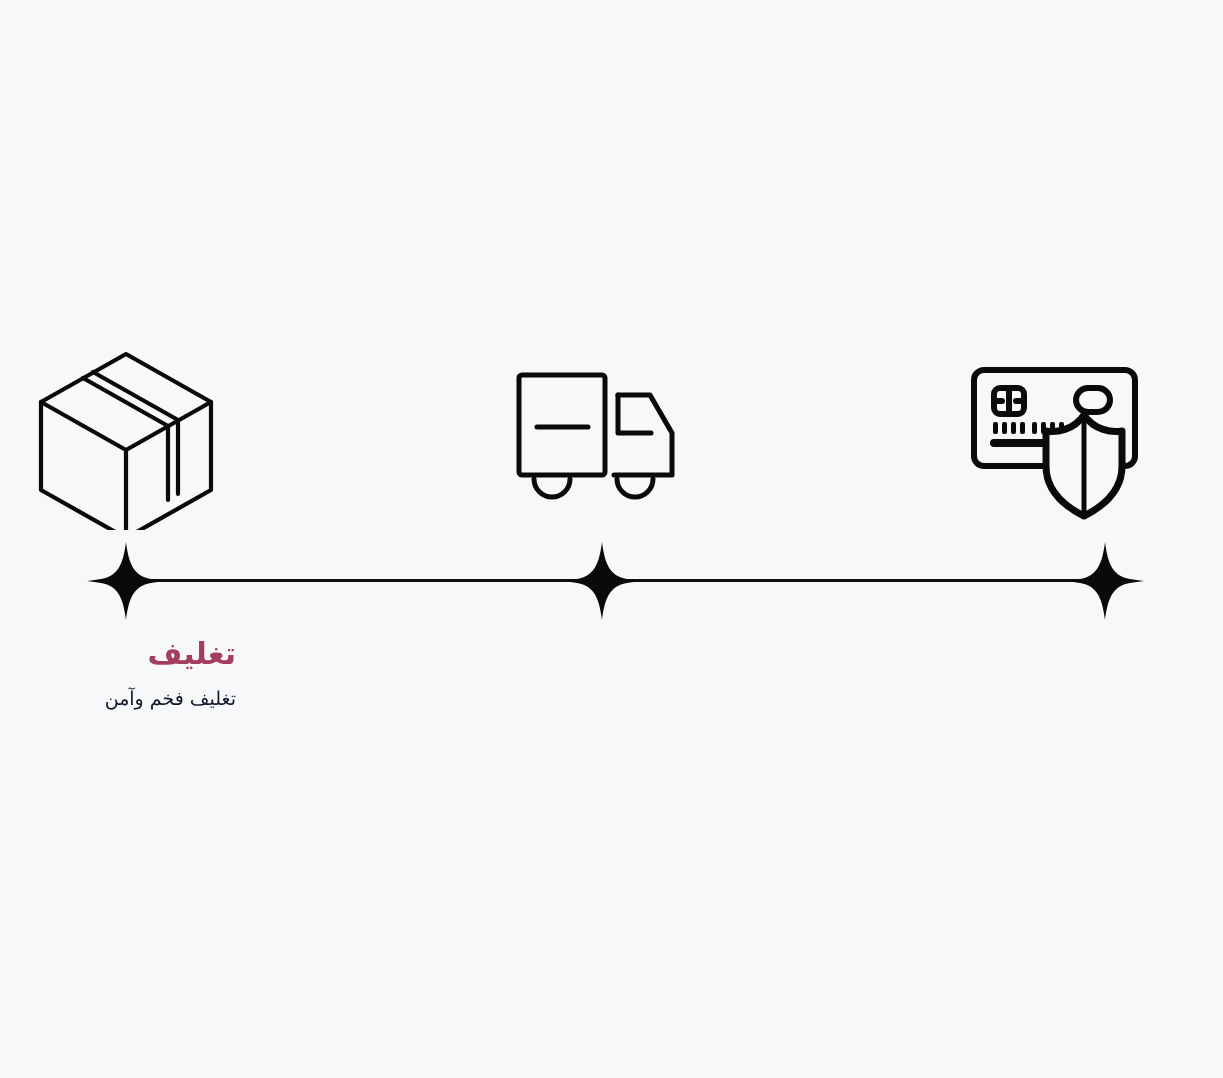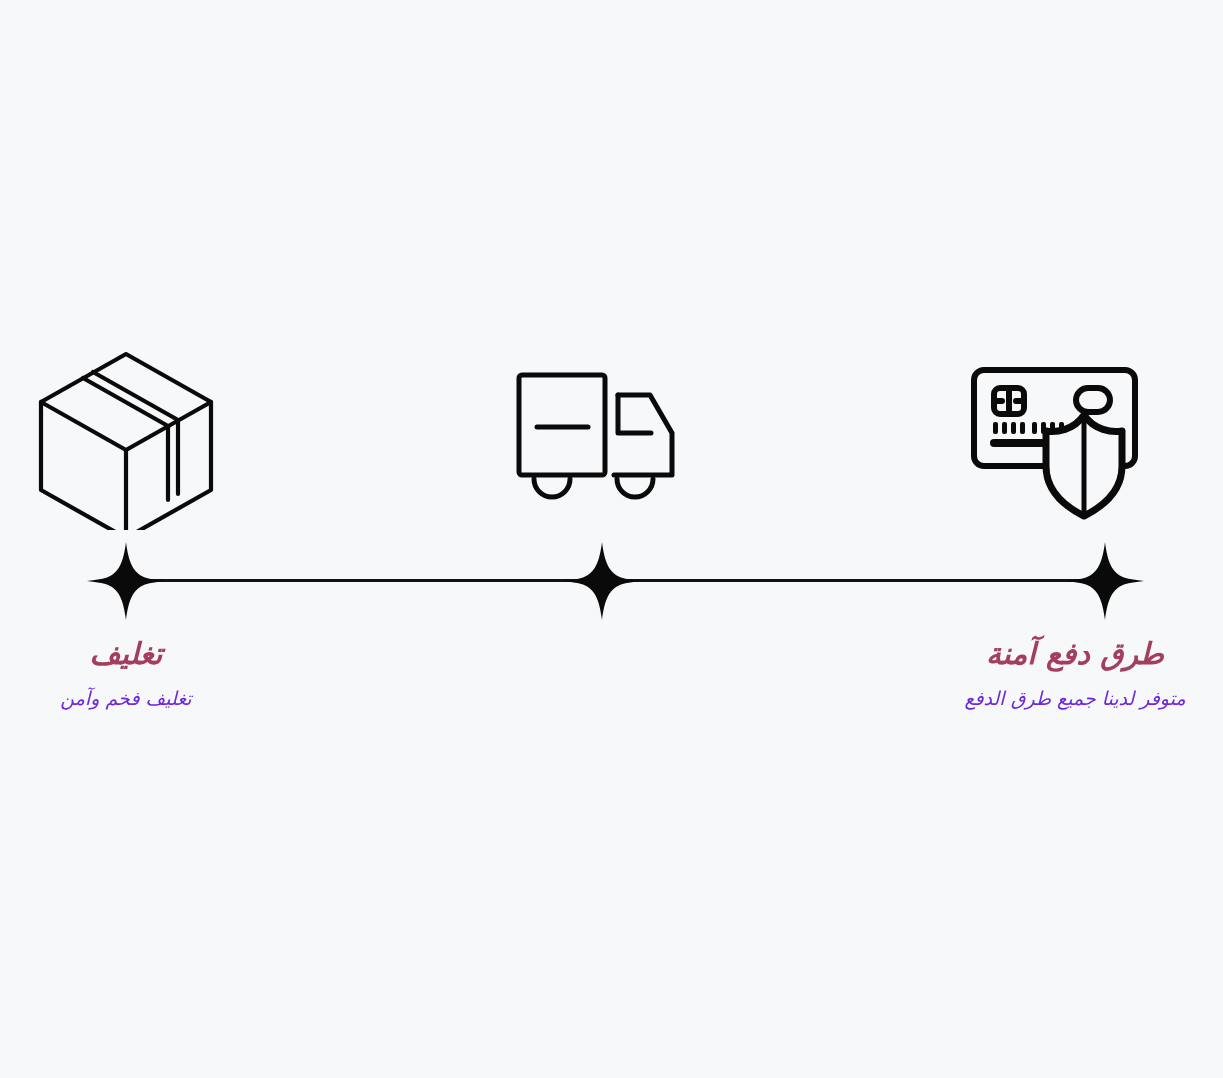--- a/index.html
+++ b/index.html
@@ -75,43 +75,42 @@
     position: absolute;
     left: 0;
     top: 632px;
     width: 1223px;
     height: 110px;
   }
   .text-col {
     position: absolute;
     top: 0;
     direction: rtl;
-    text-align: center;
-    font-style: italic;
+    text-align: right;
   }
   .text-col-1 { left: 16px;  width: 220px; }
   .text-col-2 { left: 440px; width: 325px; }
   .text-col-3 { left: 930px; width: 290px; }
 
   .feature-title {
     margin: 0;
     font-family: "DejaVu Sans", "Liberation Sans", sans-serif;
     font-size: 30px;
     font-weight: bold;
     color: #a33f5c;
     line-height: 44px;
     white-space: nowrap;
   }
   .feature-desc {
     margin: 0;
     margin-top: 8px;
     font-family: "DejaVu Serif", "Liberation Serif", serif;
     font-size: 19px;
     font-weight: normal;
-    color: #6d28d9;
+    color: #0f172a;
     line-height: 28px;
     white-space: nowrap;
   }
 </style>
 </head>
 <body>
 
 <div class="features-section">
 
   <div class="icons-row" style="top:330px;">
@@ -210,19 +209,15 @@
   </div>
 
   <div class="text-row">
 
     <div class="text-col text-col-1">
       <p class="feature-title">تغليف</p>
       <p class="feature-desc">تغليف فخم وآمن</p>
     </div>
 
 
-    <div class="text-col text-col-3">
-      <p class="feature-title">طرق دفع آمنة</p>
-      <p class="feature-desc">متوفر لدينا جميع طرق الدفع</p>
-    </div>
   </div>
 
 </div>
 
 </body></html>

